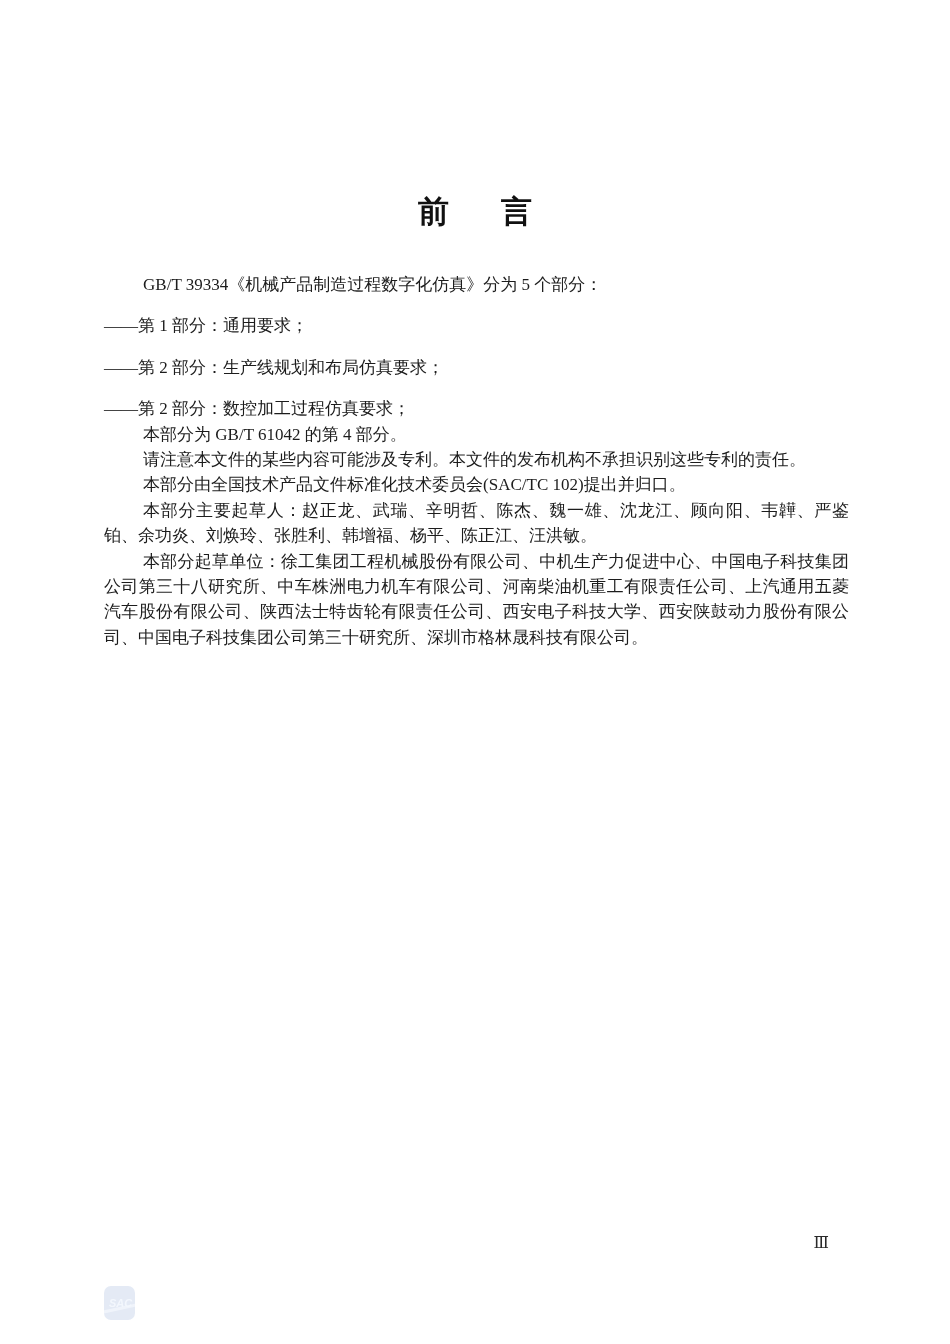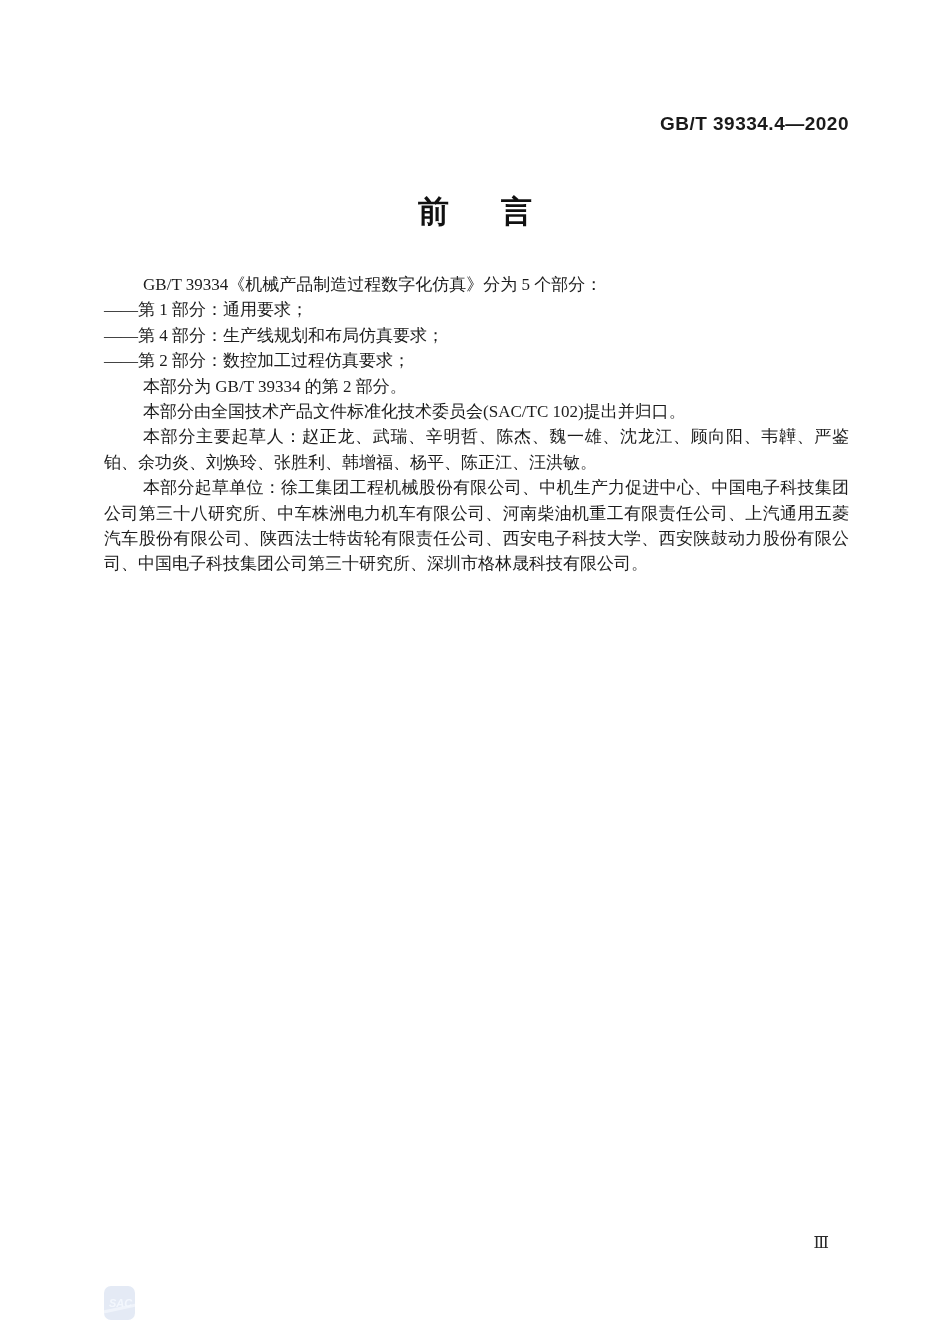--- a/index.html
+++ b/index.html
@@ -55,20 +55,21 @@
     line-height: 25.4px;
     text-align: justify;
     color: #1c1c1c;
   }
   .doc-body p.indent {
     text-indent: 2.3em;
     font-family: Liberation Serif, serif;
   }
   .doc-body p.list {
     text-indent: 0;
+    margin-top: 16px;
   }
   .page-number {
     position: absolute;
     top: 1233px;
     right: 121px;
     font-size: 16px;
     color: #2a2a2a;
     font-family: "Liberation Serif", "DejaVu Serif", serif;
   }
   .sac-watermark {
@@ -102,33 +103,33 @@
     height: 3px;
     background: #f0f4fb;
     transform: rotate(-12deg);
   }
 </style>
 </head>
 <body>
 
 <div class="page">
 
-  <div class="doc-header">GB/T 39334.4—2020</div>
 
   <div class="doc-title">
     <span>前</span>
     <span>言</span>
   </div>
 
   <div class="doc-body">
     <p class="indent">GB/T 39334《机械产品制造过程数字化仿真》分为 5 个部分：</p>
     <p class="list">——第 1 部分：通用要求；</p>
-    <p class="list">——第 4 部分：生产线规划和布局仿真要求；</p>
+    <p class="list">——第 2 部分：生产线规划和布局仿真要求；</p>
     <p class="list">——第 2 部分：数控加工过程仿真要求；</p>
-    <p class="indent">本部分为 GB/T 39334 的第 2 部分。</p>
+    <p class="indent">本部分为 GB/T 61042 的第 4 部分。</p>
+    <p class="indent">请注意本文件的某些内容可能涉及专利。本文件的发布机构不承担识别这些专利的责任。</p>
     <p class="indent">本部分由全国技术产品文件标准化技术委员会(SAC/TC 102)提出并归口。</p>
     <p class="indent">本部分主要起草人：赵正龙、武瑞、辛明哲、陈杰、魏一雄、沈龙江、顾向阳、韦韡、严鉴铂、余功炎、刘焕玲、张胜利、韩增福、杨平、陈正江、汪洪敏。</p>
     <p class="indent">本部分起草单位：徐工集团工程机械股份有限公司、中机生产力促进中心、中国电子科技集团公司第三十八研究所、中车株洲电力机车有限公司、河南柴油机重工有限责任公司、上汽通用五菱汽车股份有限公司、陕西法士特齿轮有限责任公司、西安电子科技大学、西安陕鼓动力股份有限公司、中国电子科技集团公司第三十研究所、深圳市格林晟科技有限公司。</p>
   </div>
 
   <div class="page-number">Ⅲ</div>
 
   <div class="sac-watermark">
     <span class="sac-swoosh"></span>
     <span class="sac-text">SAC</span>

